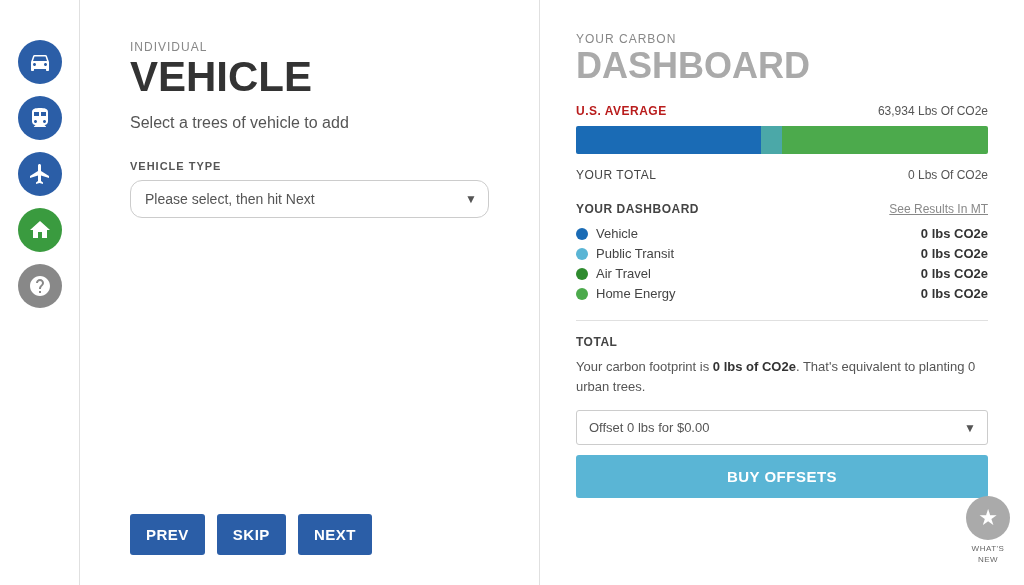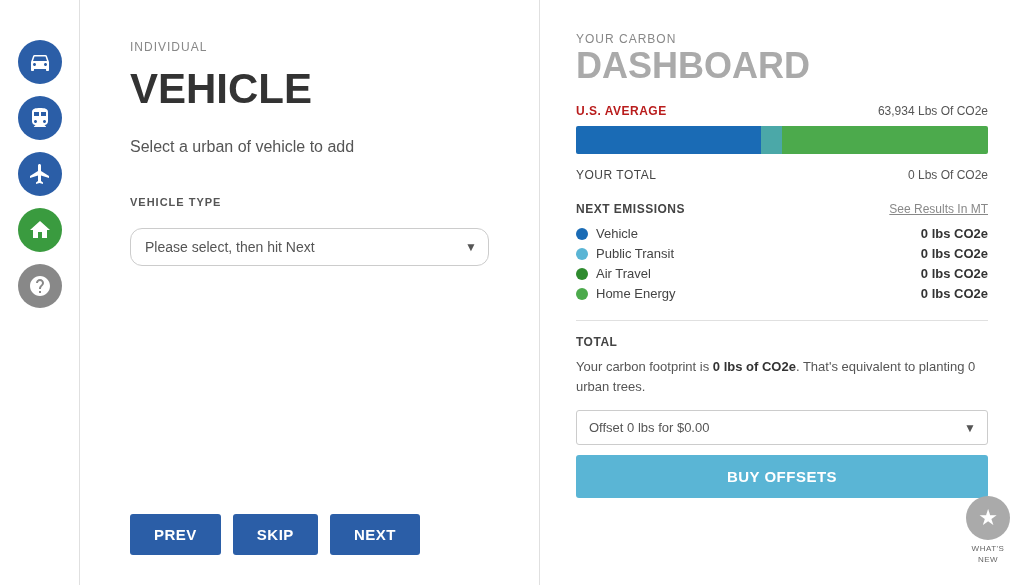--- a/index.html
+++ b/index.html
@@ -49,21 +49,20 @@
     }
 
     
     .left-panel {
       width: 460px;
       background: #fff;
       padding: 40px 50px 30px 50px;
       display: flex;
       flex-direction: column;
       border-right: 1px solid #e0e0e0;
-      gap: 12px;
     }
 
     .section-label {
       font-size: 12px;
       color: #888;
       letter-spacing: 1px;
       text-transform: uppercase;
       margin-bottom: 2px;
     }
 
@@ -120,21 +119,21 @@
     }
 
     .spacer { flex: 1; }
 
     .nav-buttons {
       display: flex;
       gap: 12px;
     }
 
     .nav-btn {
-      padding: 12px 24px;
+      padding: 12px 16px;
       font-size: 15px;
       font-weight: bold;
       border: none;
       border-radius: 3px;
       cursor: pointer;
       letter-spacing: 0.5px;
     }
 
     .btn-prev { background: #2b5ea7; color: #fff; }
     .btn-skip { background: #2b5ea7; color: #fff; }
@@ -402,21 +401,21 @@
   <div class="sidebar-icon help">
     <svg class="icon-svg" viewBox="0 0 24 24" xmlns="http://www.w3.org/2000/svg">
       <path d="M12 2C6.48 2 2 6.48 2 12s4.48 10 10 10 10-4.48 10-10S17.52 2 12 2zm1 17h-2v-2h2v2zm2.07-7.75l-.9.92C13.45 12.9 13 13.5 13 15h-2v-.5c0-1.1.45-2.1 1.17-2.83l1.24-1.26c.37-.36.59-.86.59-1.41 0-1.1-.9-2-2-2s-2 .9-2 2H8c0-2.21 1.79-4 4-4s4 1.79 4 4c0 .88-.36 1.68-.93 2.25z"></path>
     </svg>
   </div>
 </div>
 
 <div class="left-panel">
   <div class="section-label">INDIVIDUAL</div>
   <div class="section-title">VEHICLE</div>
-  <div class="subtitle">Select a urban of vehicle to add</div>
+  <div class="subtitle">Select a trees of vehicle to add</div>
 
   <div class="field-label">VEHICLE TYPE</div>
   <div class="select-wrapper">
     <select>
       <option>Please select, then hit Next</option>
       <option>Car</option>
       <option>Truck</option>
       <option>SUV</option>
       <option>Motorcycle</option>
     </select>
@@ -446,21 +445,21 @@
     <div class="bar-teal"></div>
     <div class="bar-green"></div>
   </div>
 
   <div class="your-total-row">
     <span class="your-total-label">YOUR TOTAL</span>
     <span class="your-total-value">0 Lbs Of CO2e</span>
   </div>
 
   <div class="emissions-header">
-    <span class="emissions-title">NEXT EMISSIONS</span>
+    <span class="emissions-title">YOUR DASHBOARD</span>
     <span class="see-results-link">See Results In MT</span>
   </div>
 
   <div>
     <div class="emission-item">
       <div class="emission-left">
         <div class="dot dot-blue"></div>
         <span class="emission-name">Vehicle</span>
       </div>
       <span class="emission-value">0 lbs CO2e</span>

